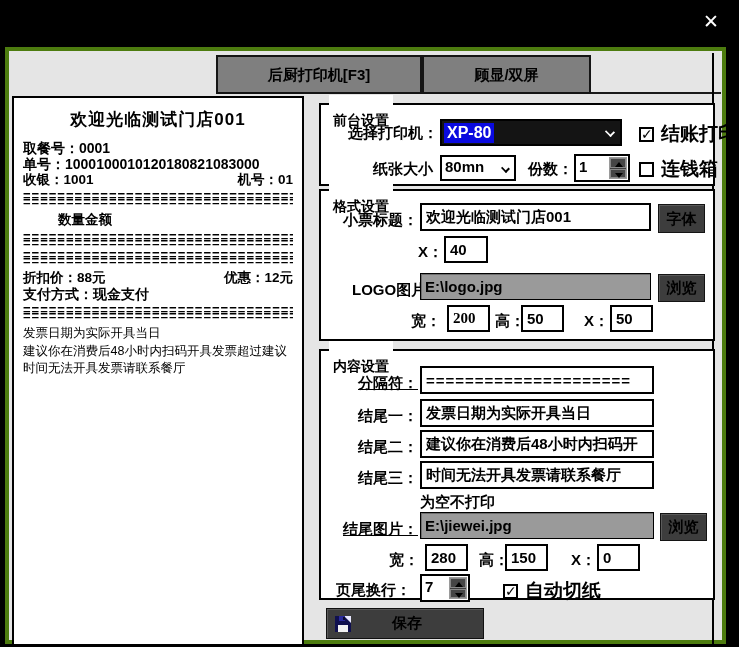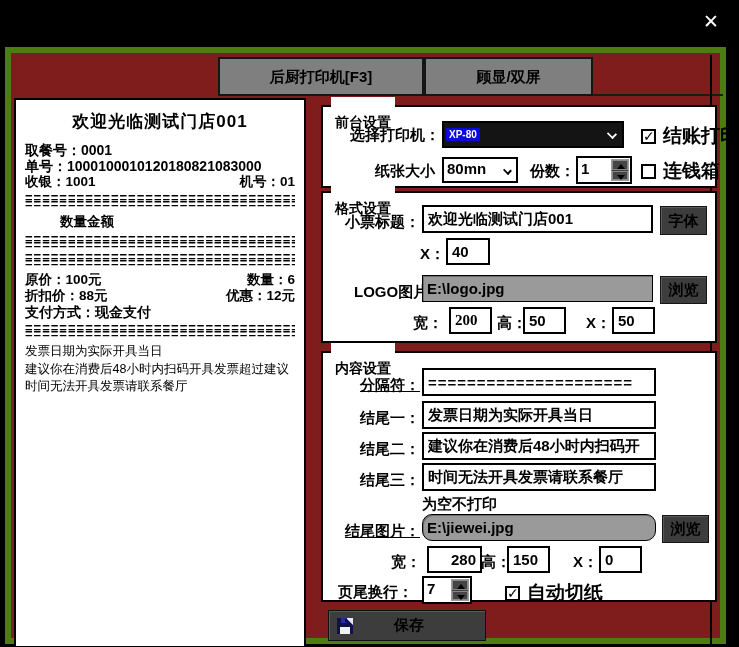--- a/index.html
+++ b/index.html
@@ -13,21 +13,21 @@
   }
   
   .titlebar { position:absolute; left:0; top:0; width:739px; height:47px; background:#000; }
   .close-btn {
     position:absolute; right:16px; top:10px; width:24px; height:24px;
     color:#fff; font-size:19px; font-weight:bold; text-align:center; line-height:24px;
     cursor:pointer;
   }
   .main-panel {
     position:absolute; left:5px; top:47px; width:721px; height:597px;
-    background:#7f1d1d; border:6px solid #4d7c0f;
+    background:#e5e5e5; border:4px solid #4d7c0f;
   }
   .frame-line-right { position:absolute; top:2px; right:8px; width:2px; height:591px; background:#000; }
   .frame-line-top { position:absolute; top:41px; left:582px; width:130px; height:2px; background:#1a1a1a; }
 
   
   .tab {
     position:absolute; top:4px; height:39px; background:#7f7f7f;
     border:2px solid #151515; text-align:center; font-weight:bold; font-size:15px;
     line-height:35px; color:#000; cursor:pointer;
   }
@@ -75,21 +75,21 @@
     position:absolute; background:#3d3d3d; border:1px solid #141414;
     box-shadow:inset 1px 1px 0 #5a5a5a;
     color:#000; font-size:15px; font-weight:bold; text-align:center; cursor:pointer;
   }
 
   
   .combo-dark {
     position:absolute; background:#141414; border:2px solid #000;
     display:flex; align-items:center; cursor:pointer;
   }
-  .combo-dark .sel { background:#0a0adf; color:#fff; font-size:10px; font-weight:bold; padding:1px 3px; margin-left:2px; }
+  .combo-dark .sel { background:#0a0adf; color:#fff; font-size:16px; font-weight:bold; padding:1px 3px; margin-left:2px; }
   .combo-dark .arrow { position:absolute; right:6px; top:7px; width:8px; height:8px;
     border-right:2px solid #fff; border-bottom:2px solid #fff; transform:rotate(45deg) scale(1,.8); }
   .combo-light {
     position:absolute; background:#fff; border:2px solid #000;
     font-size:15px; font-weight:bold; padding:1px 3px; cursor:pointer;
   }
   .combo-light .arrow { position:absolute; right:5px; top:8px; width:7px; height:7px;
     border-right:2px solid #000; border-bottom:2px solid #000; transform:rotate(45deg) scale(1,.8); }
 
   
@@ -151,24 +151,20 @@
     </div>
     <div class="rc-sep">
       <div>=================================</div>
       <div>=================================</div>
     </div>
     <div class="rc-sep">
       <div>=================================</div>
       <div>=================================</div>
     </div>
     <div class="rc-flex">
-      <span>原价：100元</span>
-      <span>数量：6</span>
-    </div>
-    <div class="rc-flex">
       <span>折扣价：88元</span>
       <span>优惠：12元</span>
     </div>
     <div class="rc-line">支付方式：现金支付</div>
     <div class="rc-sep">
       <div>=================================</div>
       <div>=================================</div>
     </div>
     <div class="rc-notes">
       <div>发票日期为实际开具当日</div>
@@ -248,25 +244,25 @@
 
     <span class="lbl" style="left:12px; top:87px; width:85px; text-align:right;">结尾二：</span>
     <input class="txtinput" style="left: 99px; top: 79px; width: 234px; height: 28px; padding-right: 0px;" value="建议你在消费后48小时内扫码开">
 
     <span class="lbl" style="left:12px; top:118px; width:85px; text-align:right;">结尾三：</span>
     <input class="txtinput" style="left: 99px; top: 110px; width: 234px; height: 28px;" value="时间无法开具发票请联系餐厅">
 
     <span class="lbl" style="left:99px; top:142px;">为空不打印</span>
 
     <span class="lbl" style="left:12px; top:169px; width:85px; text-align:right;text-decoration:underline;">结尾图片：</span>
-    <input class="txtinput gray" style="left: 99px; top: 161px; width: 234px; height: 27px; border-radius: 10px;" value="E:\jiewei.jpg">
+    <input class="txtinput gray" style="left: 99px; top: 161px; width: 234px; height: 27px;" value="E:\jiewei.jpg">
     <div class="darkbtn" style="left:339px; top:162px; width:47px; height:28px; line-height:26px;">浏览</div>
 
     <span class="lbl" style="left:68px; top:200px;">宽：</span>
-    <input class="txtinput" style="left: 104px; top: 193px; width: 55px; height: 27px; text-align: right;" value="280">
+    <input class="txtinput" style="left: 104px; top: 193px; width: 43px; height: 27px;" value="280">
     <span class="lbl" style="left:158px; top:200px;">高：</span>
     <input class="txtinput" style="left: 184px; top: 193px; width: 43px; height: 27px;" value="150">
     <span class="lbl" style="left:250px; top:200px;">X：</span>
     <input class="txtinput" style="left: 276px; top: 193px; width: 43px; height: 27px;" value="0">
 
     <span class="lbl" style="left:15px; top:230px;">页尾换行：</span>
     <div class="spin" style="left:99px; top:223px; width:50px; height:28px;">
       <span class="val">7</span>
       <span class="buttons">
         <span class="sbtn">

